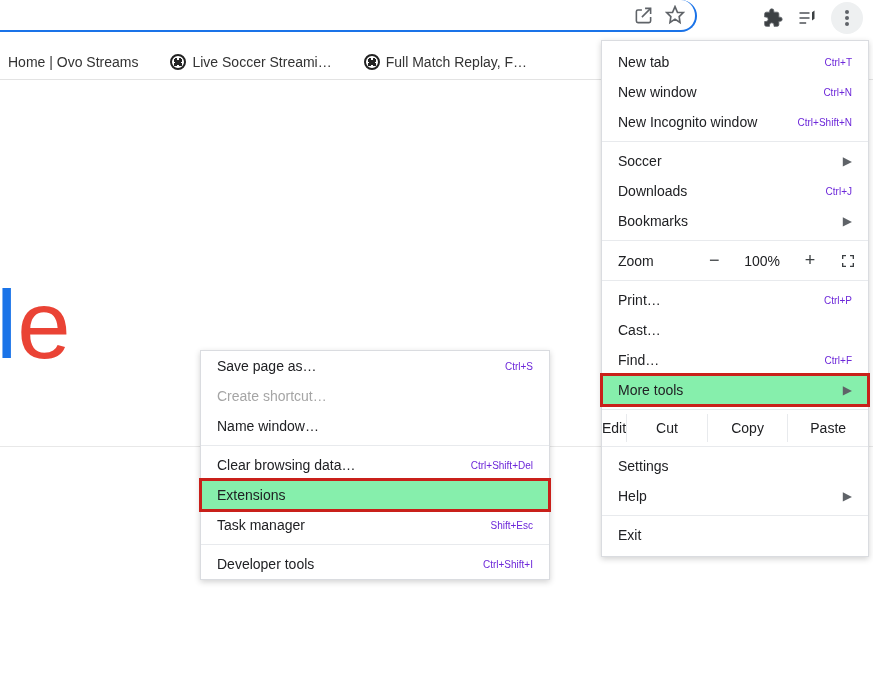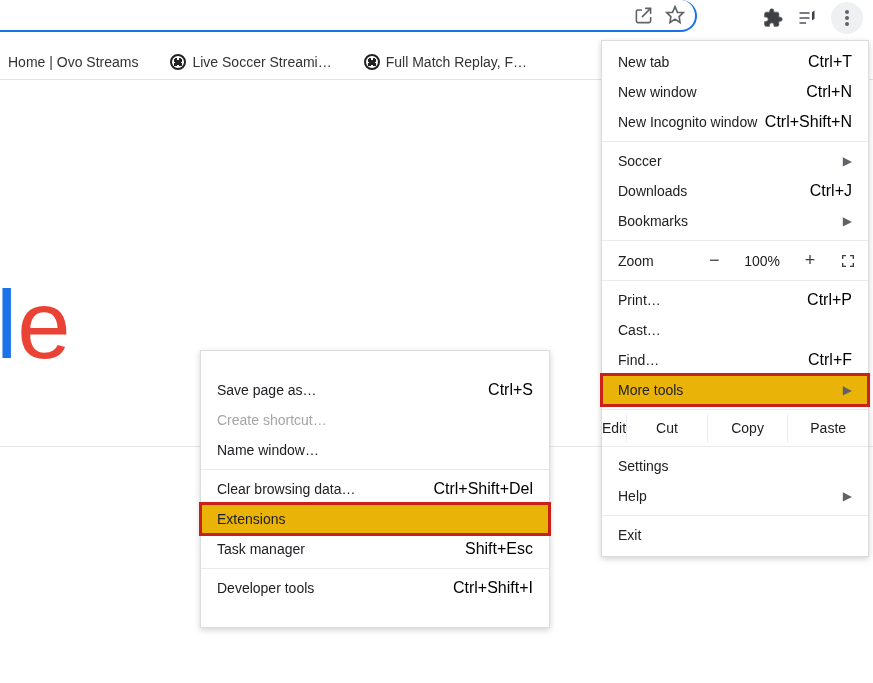--- a/index.html
+++ b/index.html
@@ -122,31 +122,31 @@
     padding: 6px 0;
   }
   .menu-row {
     display: flex;
     align-items: center;
     justify-content: space-between;
     padding: 6px 16px;
     min-height: 30px;
   }
   .menu-row .shortcut {
-    color: #000000;
-    font-size: 16px;
+    color: #6d28d9;
+    font-size: 10px;
   }
   .menu-sep { border-top: 1px solid #e8eaed; margin: 4px 0; }
   .submenu-arrow {
     font-size: 12px;
     color: #5f6368;
     margin-left: auto;
   }
   .row-highlight {
-    background: #eab308;
+    background: #86efac;
   }
   .red-box {
     outline: 3px solid #c9201a;
     outline-offset: -1px;
   }
   .zoom-row {
     display: flex;
     align-items: center;
     padding: 5px 12px 5px 16px;
   }
@@ -182,21 +182,21 @@
     justify-content: center;
     padding: 6px 0;
   }
   .disabled { color: #a5a5a5; }
 
   
   .sub-menu {
     top: 350px;
     left: 200px;
     width: 350px;
-    padding: 24px 0;
+    padding: 0 0;
   }
 </style>
 </head>
 <body>
 
 <div class="toolbar">
   <div class="omnibox">
     <span class="toolbar-icon">
       <svg width="19" height="19" viewBox="0 0 24 24" fill="none" stroke="#5f6368" stroke-width="2">
           <path d="M14 3h7v7"></path>

